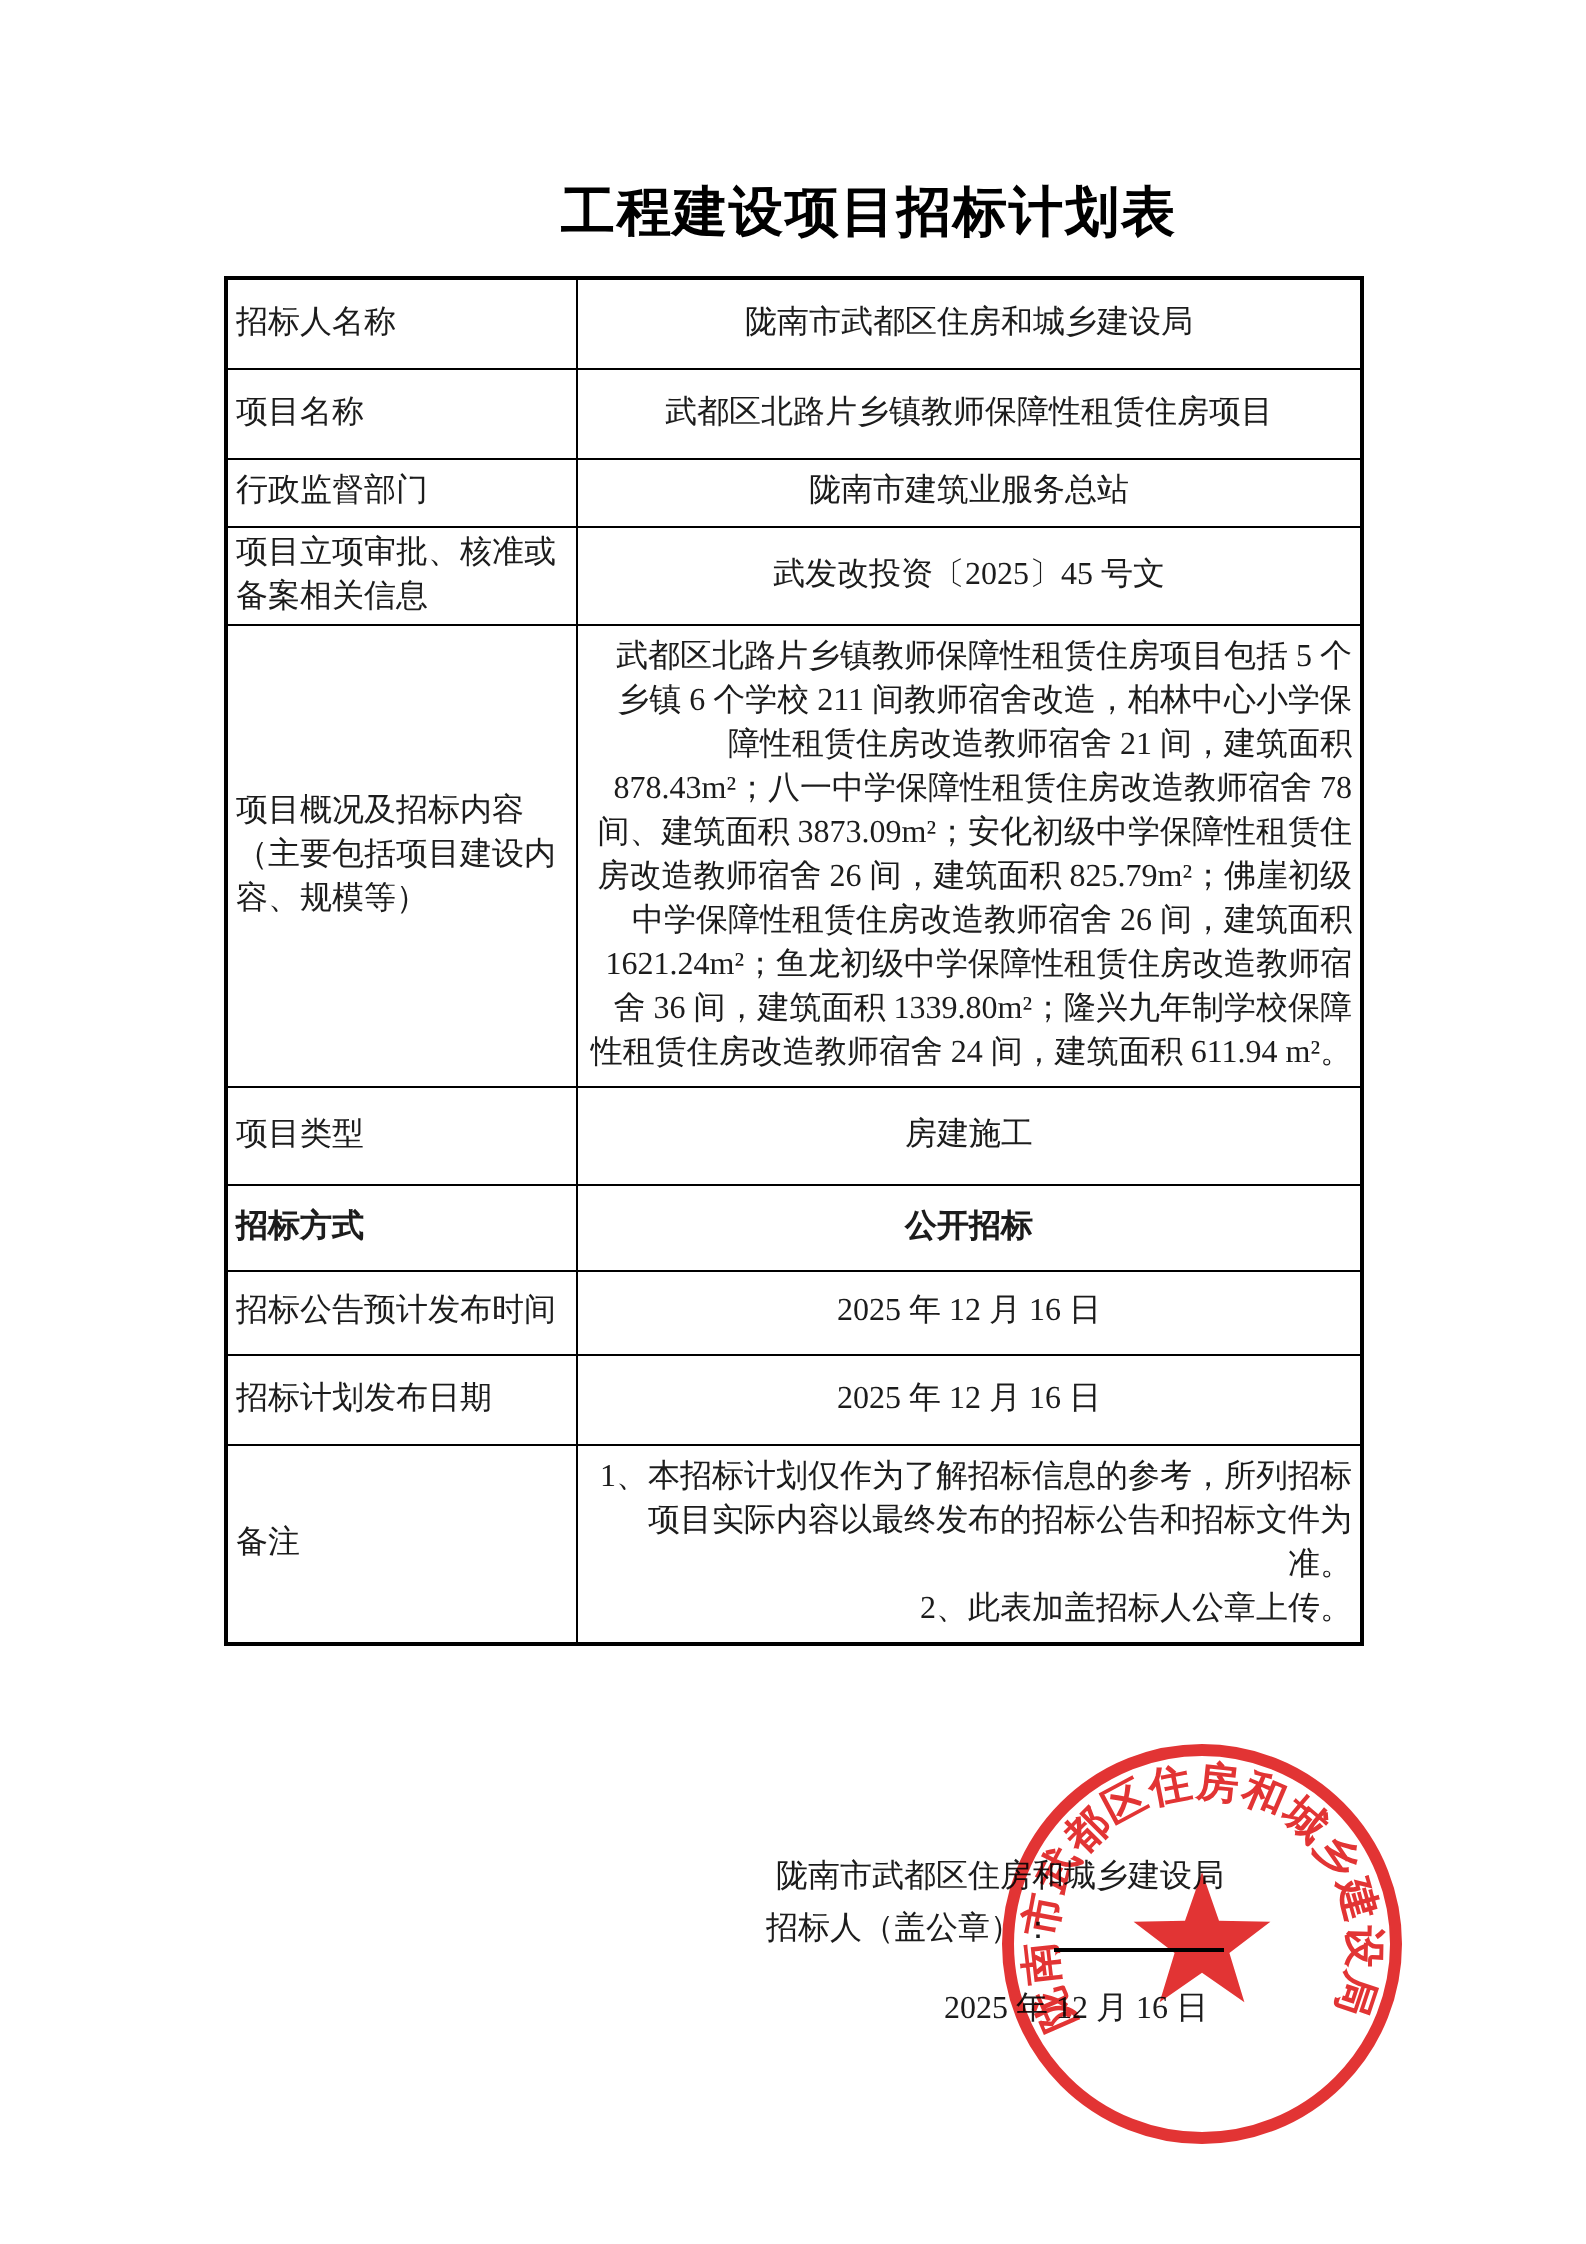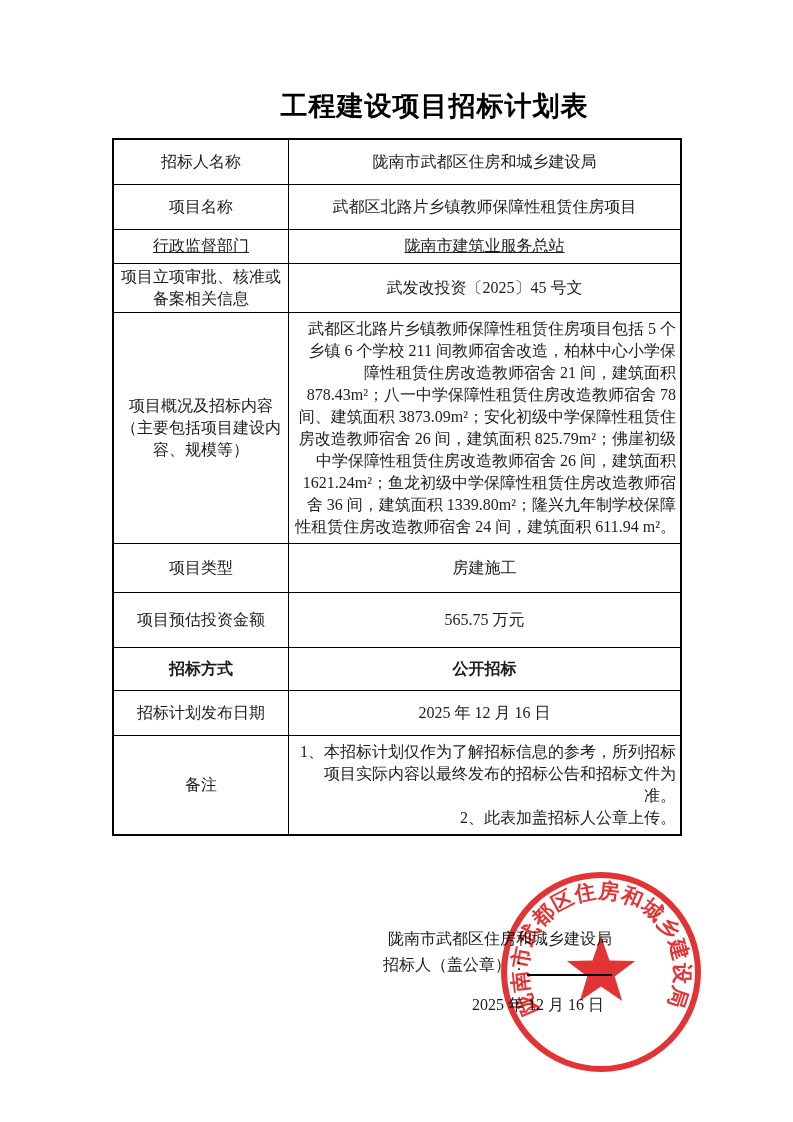--- a/index.html
+++ b/index.html
@@ -33,36 +33,35 @@
     font-size:16px;
   }
   table.bid-table td{
     border:1px solid #000;
     padding:2px 4px;
     vertical-align:middle;
     line-height:22px;
   }
   td.lab{
     width:166px;
-    text-align:center;
   }
   td.val{
     text-align:center;
   }
   td.val-left{
     text-align:right;
     padding:2px 8px;
     line-height:21px;
   }
   td.remark{
     line-height:24px;
     vertical-align:middle;
   }
   tr.h45{height:45px;}
-  tr.h34{height:34px;text-decoration:underline;}
+  tr.h34{height:34px;}
   tr.h41{height:41px;}
   tr.h231{height:231px;}
   tr.h49{height:49px;}
   tr.h55{height:55px;}
   tr.h42{height:42px;}
   tr.h43{height:43px;font-weight:bold;}
   tr.h100{height:100px;}
 
   .footer{
     position:absolute;
@@ -135,27 +134,27 @@
         <td class="val">武发改投资〔2025〕45 号文</td>
       </tr>
       <tr class="h231">
         <td class="lab">项目概况及招标内容（主要包括项目建设内容、规模等）</td>
         <td class="val-left">武都区北路片乡镇教师保障性租赁住房项目包括 5 个乡镇 6 个学校 211 间教师宿舍改造，柏林中心小学保障性租赁住房改造教师宿舍 21 间，建筑面积 878.43m²；八一中学保障性租赁住房改造教师宿舍 78 间、建筑面积 3873.09m²；安化初级中学保障性租赁住房改造教师宿舍 26 间，建筑面积 825.79m²；佛崖初级中学保障性租赁住房改造教师宿舍 26 间，建筑面积 1621.24m²；鱼龙初级中学保障性租赁住房改造教师宿舍 36 间，建筑面积 1339.80m²；隆兴九年制学校保障性租赁住房改造教师宿舍 24 间，建筑面积 611.94 m²。</td>
       </tr>
       <tr class="h49">
         <td class="lab">项目类型</td>
         <td class="val">房建施工</td>
       </tr>
-      <tr class="h55">
-        <td class="lab">项目预估投资金额</td>
-        <td class="val">565.75 万元</td>
-      </tr>
       <tr class="h43">
         <td class="lab">招标方式</td>
         <td class="val">公开招标</td>
+      </tr>
+      <tr class="h42">
+        <td class="lab">招标公告预计发布时间</td>
+        <td class="val">2025 年 12 月 16 日</td>
       </tr>
       <tr class="h45">
         <td class="lab">招标计划发布日期</td>
         <td class="val">2025 年 12 月 16 日</td>
       </tr>
       <tr class="h100">
         <td class="lab">备注</td>
         <td class="val-left remark">
           <div>1、本招标计划仅作为了解招标信息的参考，所列招标项目实际内容以最终发布的招标公告和招标文件为准。</div>
           <div>2、此表加盖招标人公章上传。</div>

